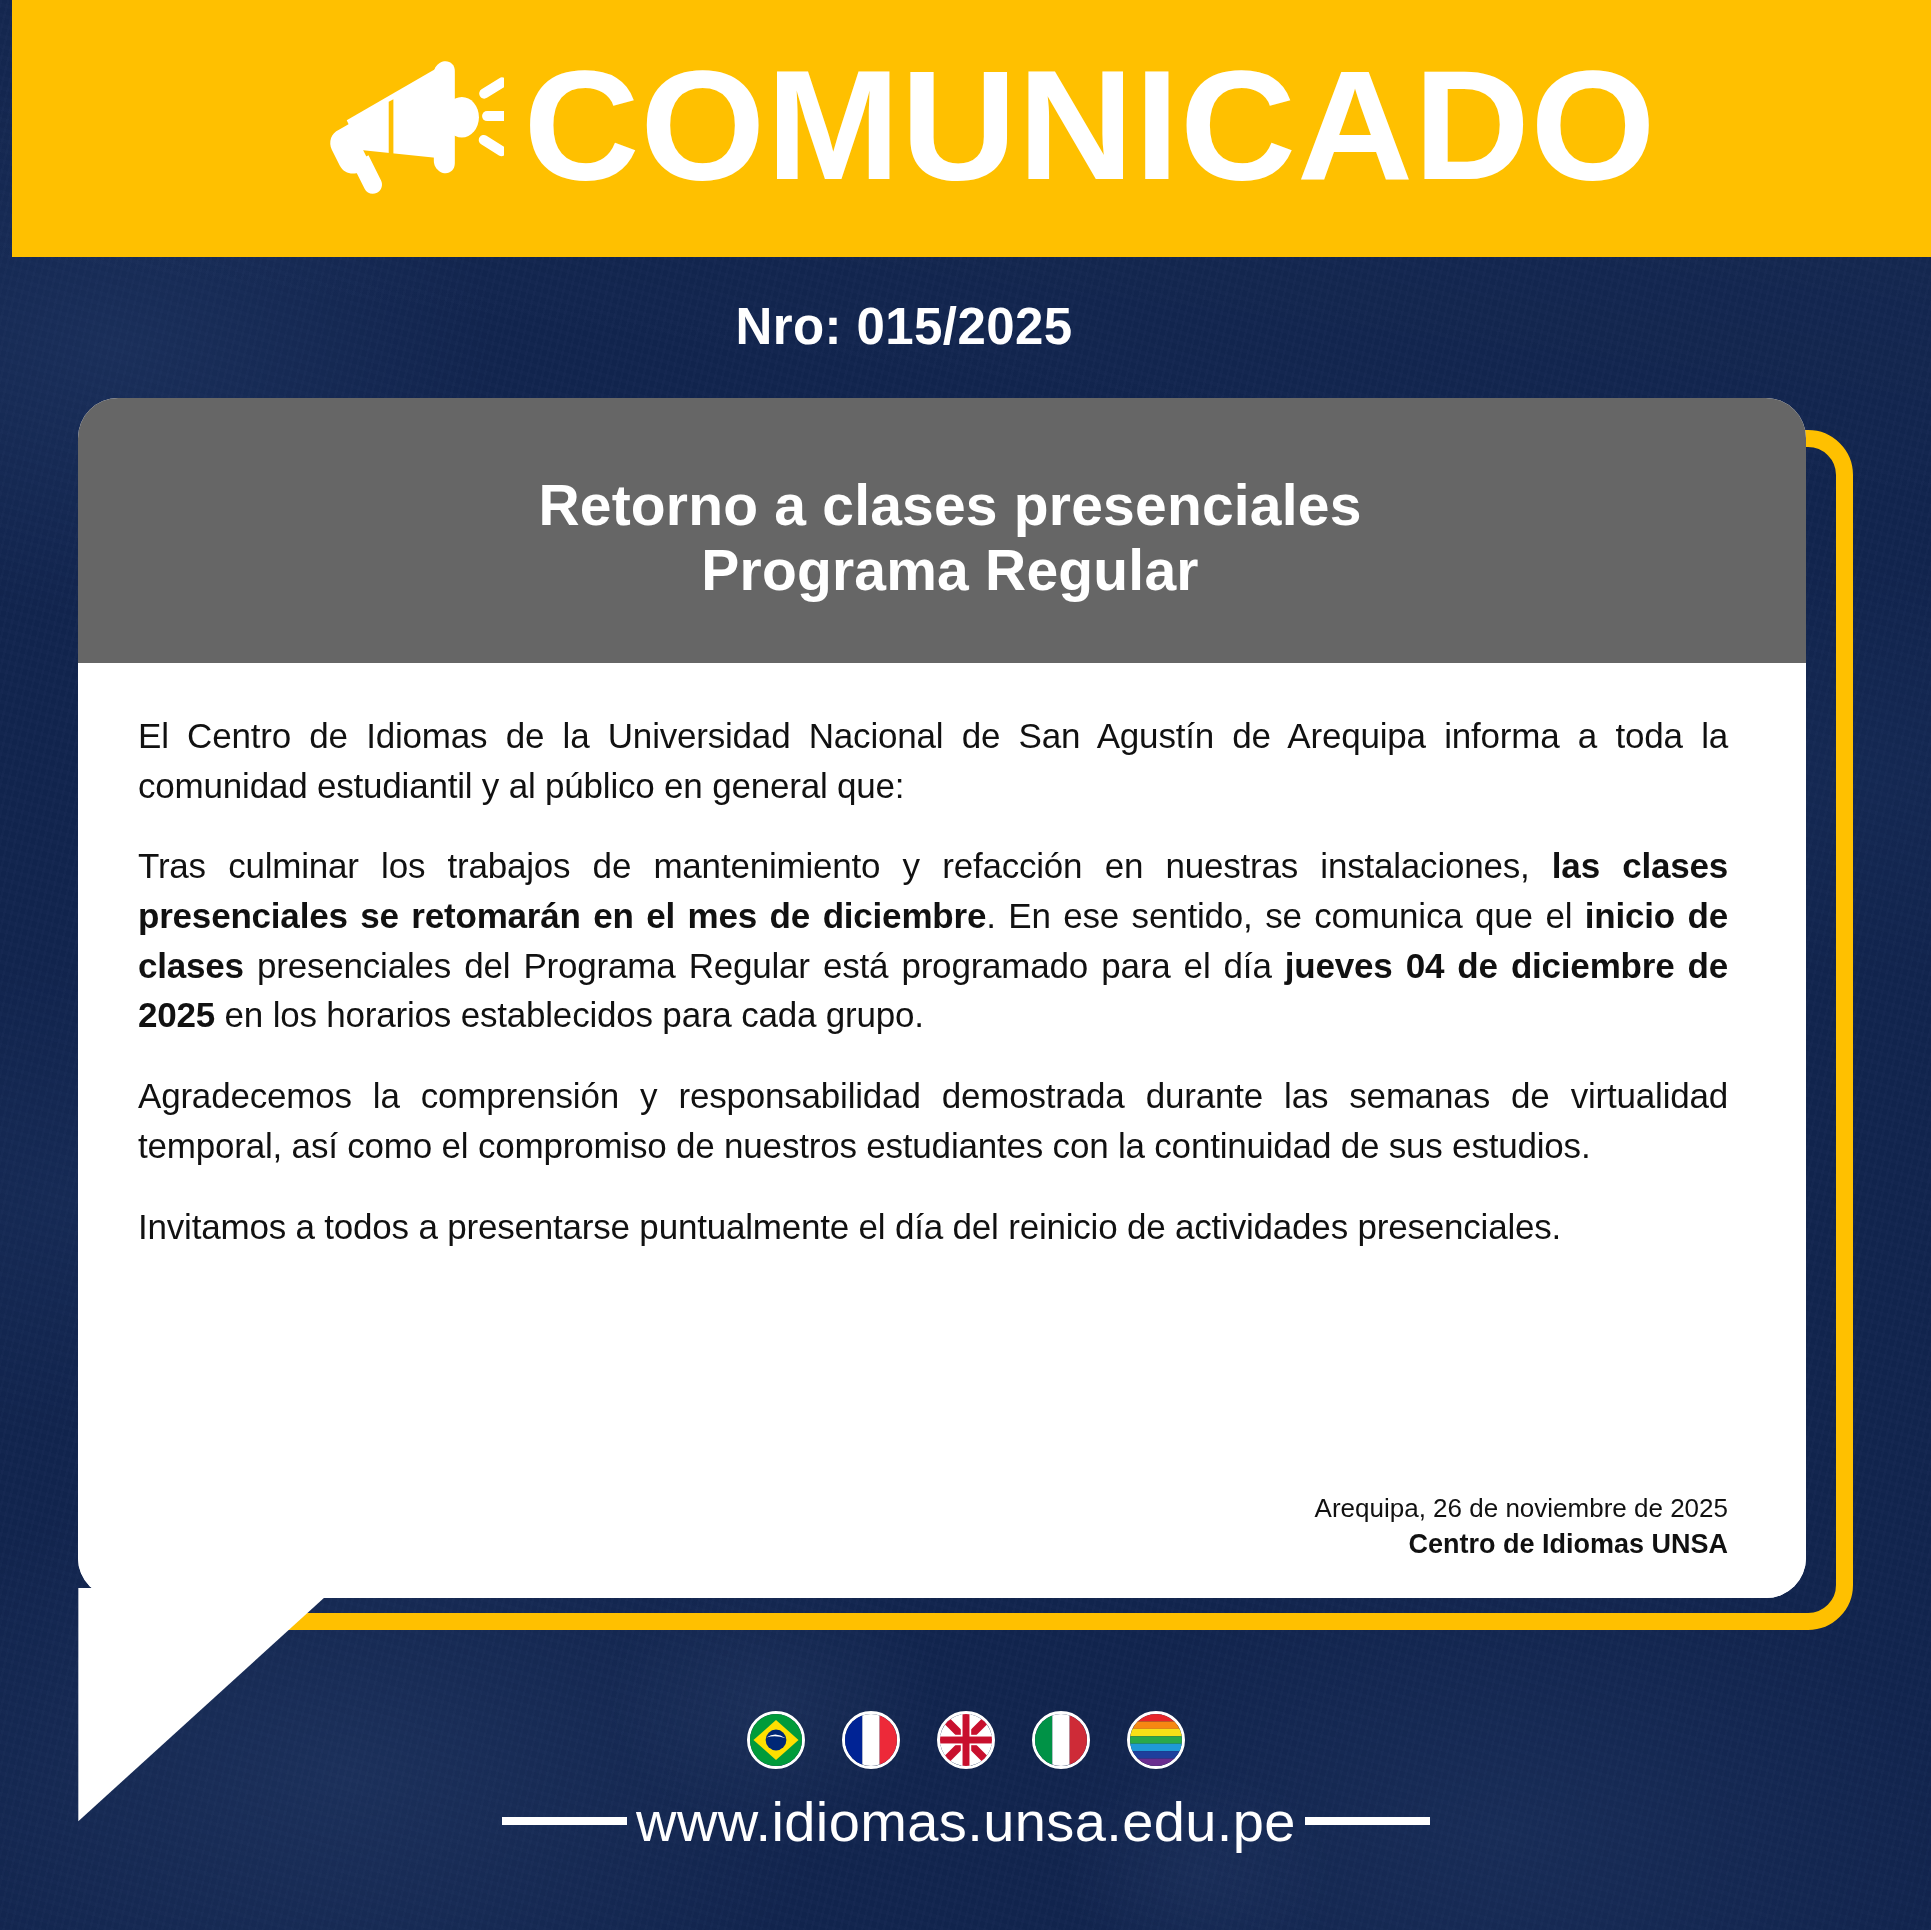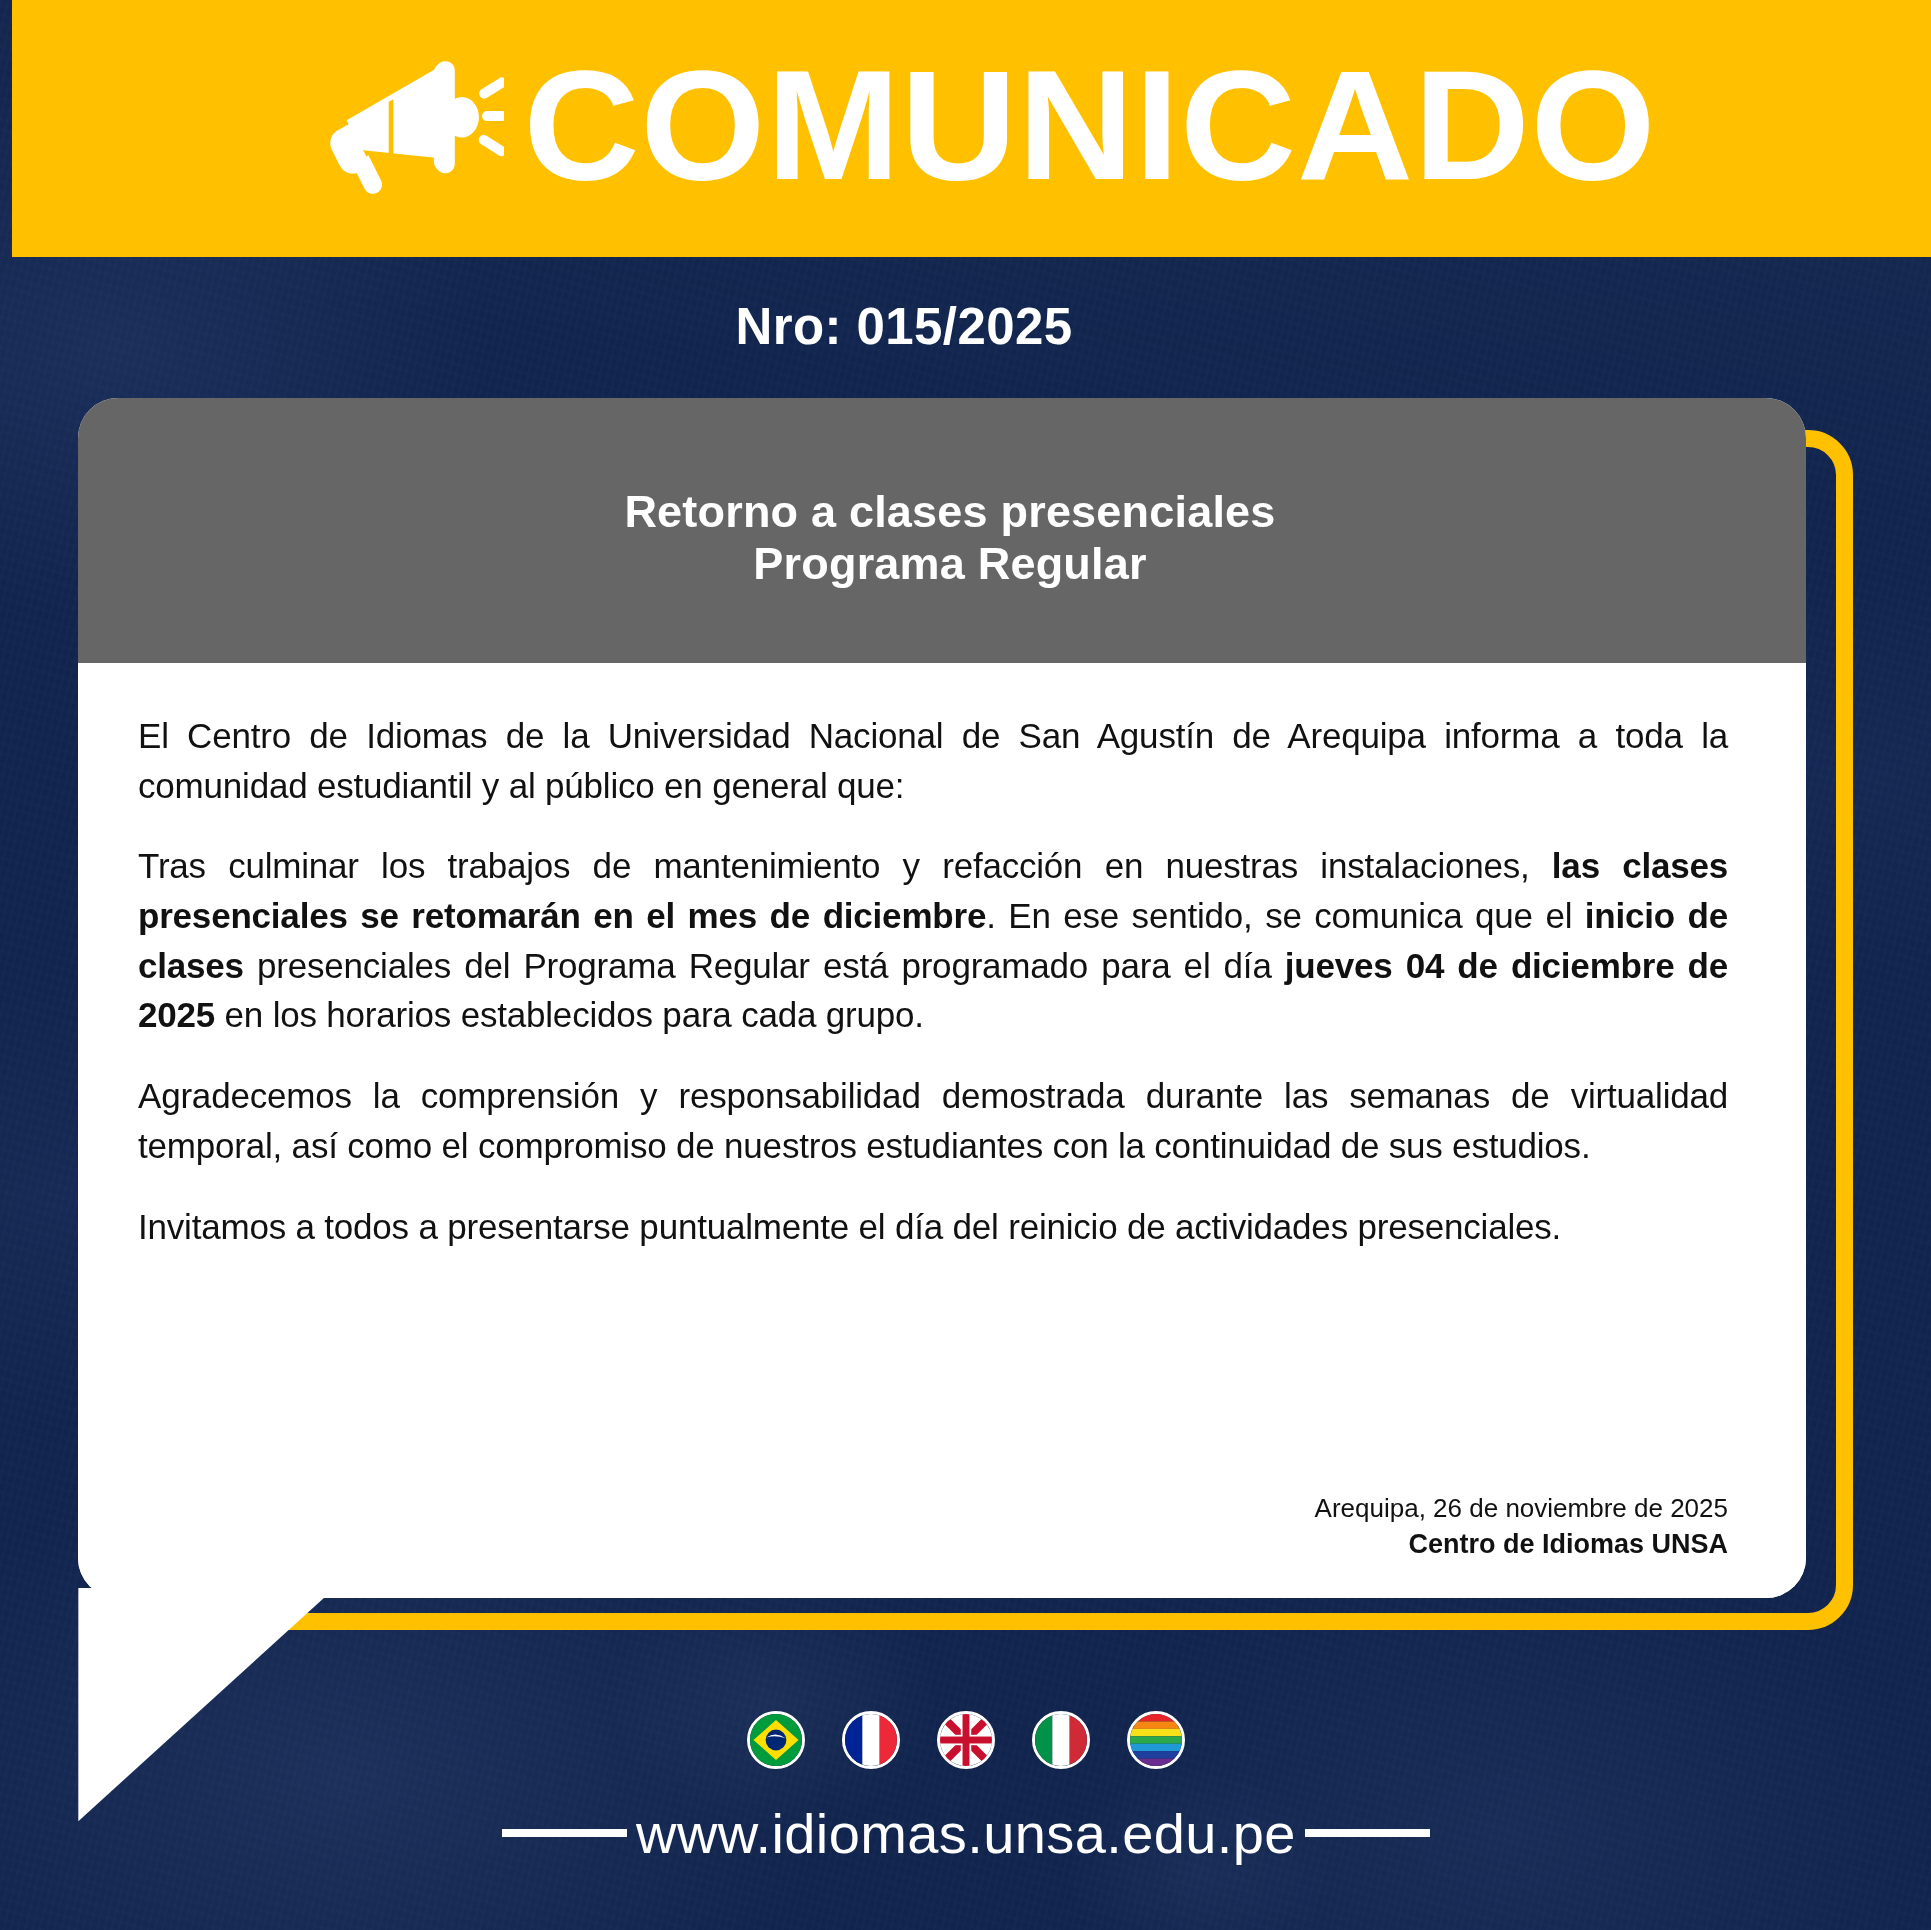--- a/index.html
+++ b/index.html
@@ -100,21 +100,21 @@
   }
   .card-head{
     width:100%; height:265px;
     background:#666666;
     display:flex; flex-direction:column;
     align-items:center; justify-content:center;
     padding-top:14px;
   }
   .card-head-line{
     color:#ffffff;
-    font-size:45px;
+    font-size:57px;
     font-weight:700;
     line-height:1.14;
     text-align:center;
     letter-spacing:0.2px;
     margin-left:16px;
   }
   .card-body{
     padding:48px 78px 0 60px;
     background:#ffffff;
     height:calc(100% - 265px);
@@ -157,21 +157,21 @@
     width:58px; height:58px; border-radius:50%;
     overflow:hidden; position:relative;
     border:3.1px solid #ffffff;
     box-shadow:0 0 0 0.8px rgba(0,0,0,.07);
     flex:0 0 auto;
   }
   .flag svg{ display:block; width:100%; height:100%; }
 
   .url-row{
     display:flex; align-items:center; justify-content:center;
-    gap:9px; margin-top:32px; width:100%;
+    gap:9px; margin-top:20px; width:100%;
   }
   .url-rule{ height:8.6px; background:#ffffff; width:125px; flex:0 0 auto; }
   .url-text{
     color:#ffffff; font-size:56px; font-weight:400; letter-spacing:0.4px;
     white-space:nowrap;
   }
 </style>
 </head>
 <body>
 

